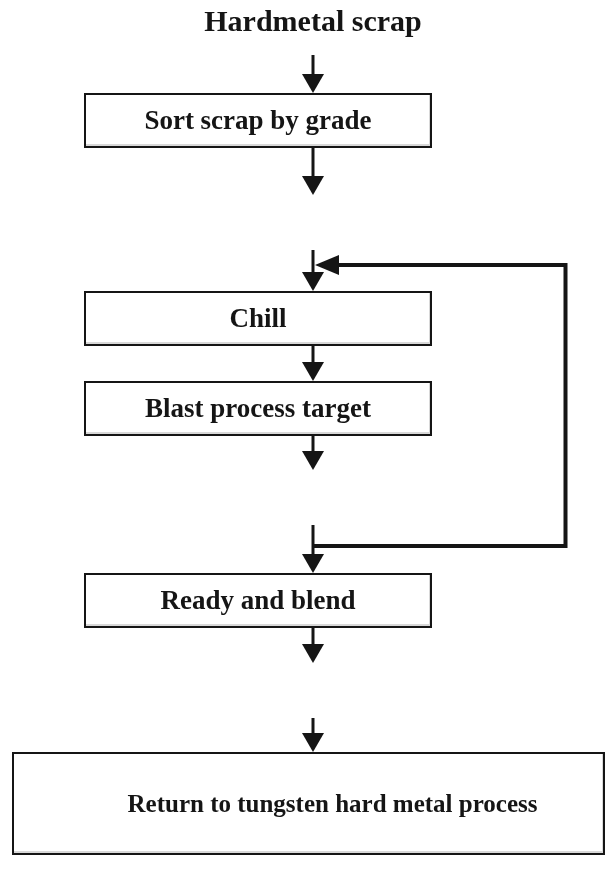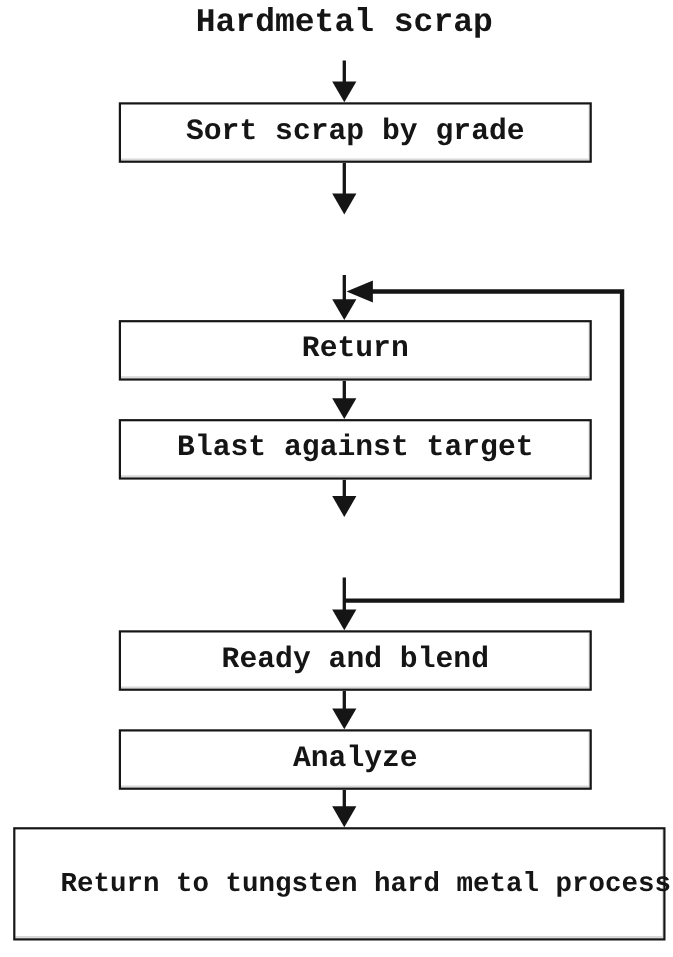--- a/index.html
+++ b/index.html
@@ -5,21 +5,21 @@
   html, body {
     margin: 0;
     padding: 0;
     background: #ffffff;
   }
   .stage {
     position: relative;
     width: 612px;
     height: 870px;
     background: var(--bg, #ffffff);
-    font-family: Liberation Mono, monospace;
+    font-family: Liberation Serif, serif;
     color: var(--ink, #151515);
     overflow: hidden;
   }
   .chart-title {
     position: absolute;
     top: 3px;
     left: 7px;
     width: 612px;
     text-align: center;
     font-weight: 700;
@@ -37,22 +37,22 @@
   .connector {
     stroke: var(--ink, #151515);
     fill: none;
   }
   .arrowhead {
     fill: var(--ink, #151515);
     stroke: none;
   }
   .node {
     position: absolute;
-    left: 108px;
-    width: 430px;
+    left: 84px;
+    width: 348px;
     height: 55px;
     box-sizing: border-box;
     background: #ffffff;
     border: 2px solid var(--ink, #151515);
     box-shadow: inset 0 -2px 0 #d8d8d8, inset -1px 0 0 #d8d8d8;
     display: flex;
     align-items: center;
     justify-content: center;
   }
   .node-label {
@@ -133,33 +133,30 @@
     </g>
 
   </svg>
 
   <div class="node" style="top:93px">
     <span class="node-label">Sort scrap by grade</span>
   </div>
 
 
   <div class="node" style="top:291px">
-    <span class="node-label">Return</span>
+    <span class="node-label">Chill</span>
   </div>
 
   <div class="node" style="top:381px">
-    <span class="node-label">Blast against target</span>
+    <span class="node-label">Blast process target</span>
   </div>
 
 
   <div class="node" style="top:573px">
     <span class="node-label">Ready and blend</span>
   </div>
 
-  <div class="node" style="top:663px">
-    <span class="node-label">Analyze</span>
-  </div>
 
   <div class="node terminal">
     <span class="terminal-line">Return to tungsten hard metal process</span>
   </div>
 
 </div>
 
 </body></html>

